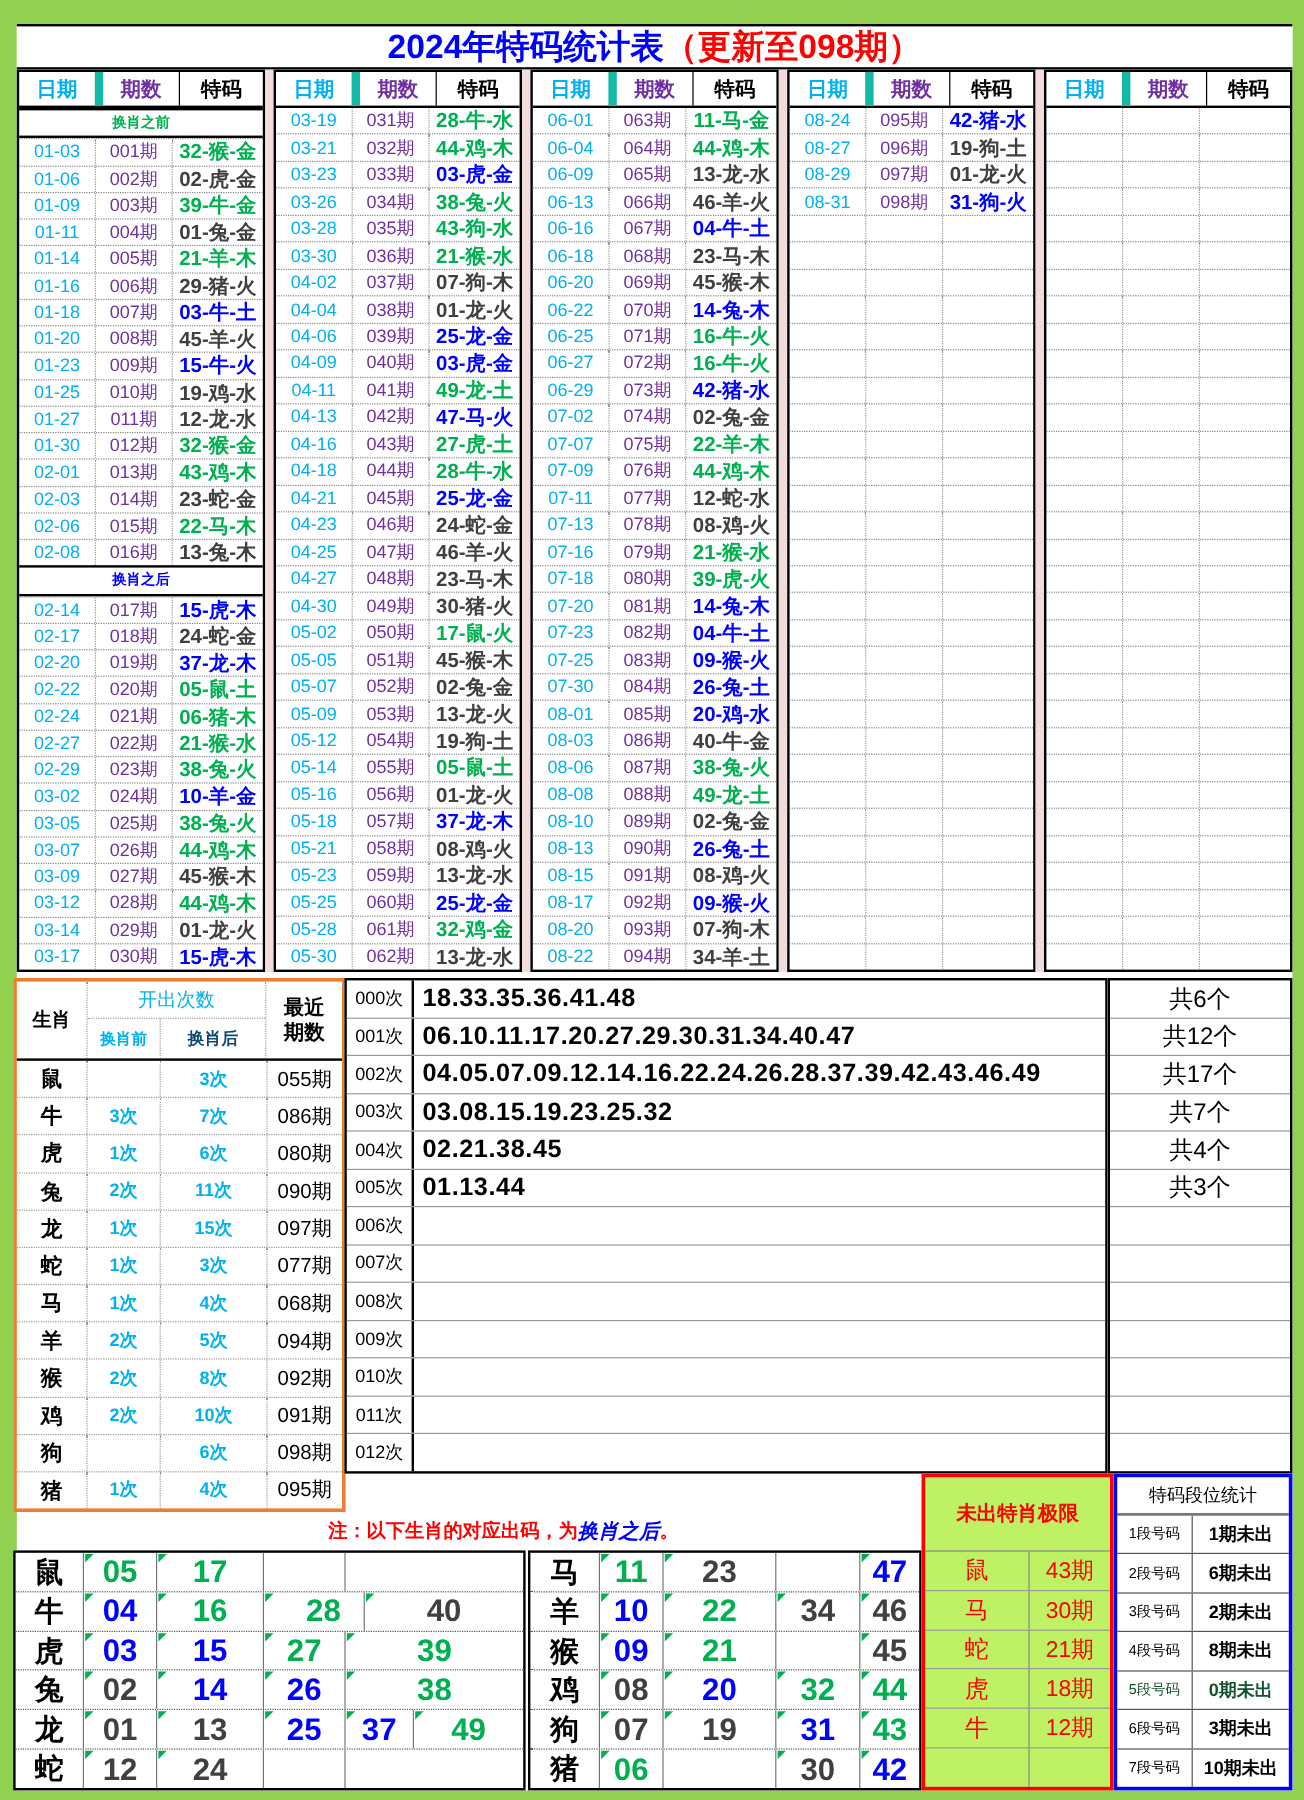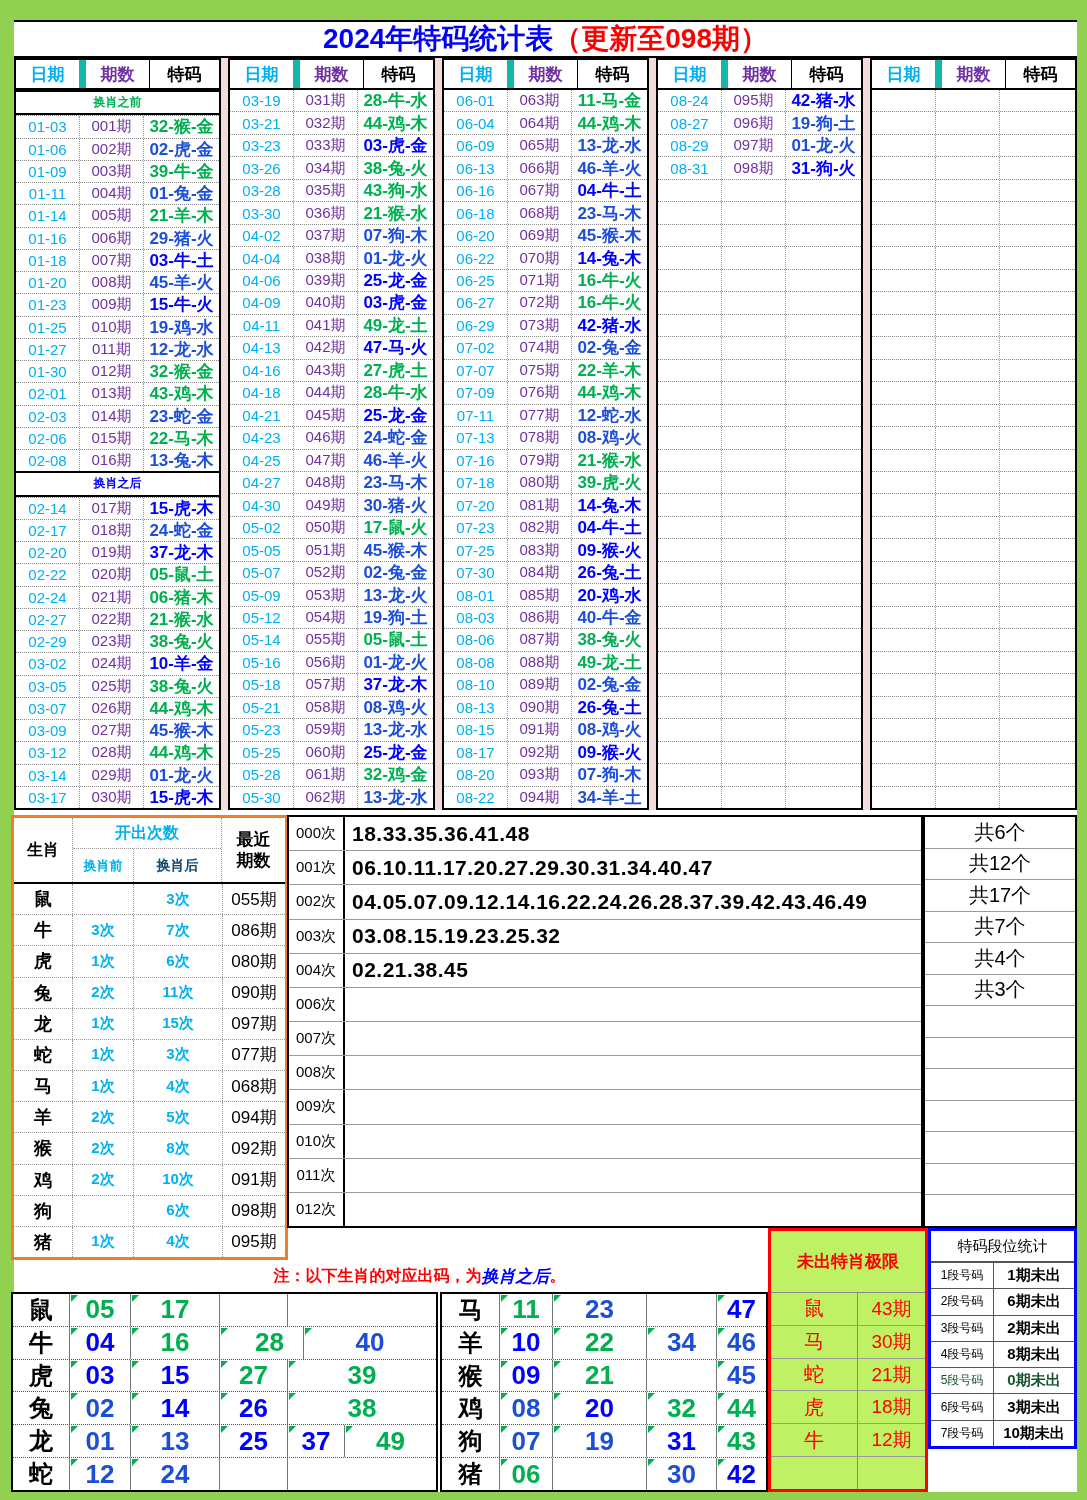--- a/index.html
+++ b/index.html
@@ -26,29 +26,29 @@
   .g-rows{position:absolute;top:30px;bottom:0;left:0;right:0;display:flex;flex-direction:column;}
   .m-row{flex:1;display:flex;border-top:1px dotted #888;min-height:0;}
   .m-row:first-child{border-top:none;}
   .m-row span{display:flex;align-items:center;justify-content:center;overflow:hidden;}
   .m-row .dd{flex:0 0 63px;color:#00b0f0;font-size:15px;}
   .m-row .pp{flex:0 0 63px;color:#7030a0;font-size:15px;border-left:1px dotted #999;}
   .m-row .cc{flex:1;font-weight:bold;font-size:17px;border-left:1px dotted #999;}
   .m-row.section{align-items:center;justify-content:center;font-weight:bold;font-size:12px;
     border-top:2px solid #000;border-bottom:2px solid #000;}
   .c-green{color:#00b050;}
-  .c-red{color:#1d4ed8;}
+  .c-red{color:#404040;}
   .c-blue{color:#0000ff;}
 
   
   .zstats{left:11px;top:815px;width:277px;height:445px;border:3px solid #ed7d31;background:#fff;}
   .z-head{height:64px;display:flex;border-bottom:2px solid #000;}
   .zh-zodiac{width:58px;display:flex;align-items:center;justify-content:center;font-weight:bold;font-size:16px;border-right:1px dotted #999;}
   .zh-mid{width:148px;display:flex;flex-direction:column;}
-  .zh-count{height:30px;display:flex;align-items:center;justify-content:center;color:#00b0f0;font-weight:bold;font-size:16px;border-bottom:1px dotted #999;}
+  .zh-count{height:30px;display:flex;align-items:center;justify-content:center;color:#00b0f0;font-weight:normal;font-size:16px;border-bottom:1px dotted #999;}
   .zh-sub{flex:1;display:flex;}
   .zh-before{width:60px;display:flex;align-items:center;justify-content:center;color:#00b0f0;font-weight:bold;font-size:13px;border-right:1px dotted #999;}
   .zh-after{flex:1;display:flex;align-items:center;justify-content:center;color:#0c4a6e;font-weight:bold;font-size:14px;}
   .zh-recent{flex:1;display:flex;align-items:center;justify-content:center;text-align:center;font-weight:bold;font-size:17px;
     border-left:1px dotted #999;line-height:1.25;padding:0 12px;box-sizing:border-box;}
   .z-rows{display:flex;flex-direction:column;height:calc(100% - 66px);}
   .z-row{flex:1;display:flex;border-top:1px dotted #999;min-height:0;}
   .z-row:first-child{border-top:none;}
   .z-row span{display:flex;align-items:center;justify-content:center;}
   .z-c0{width:58px;font-weight:bold;font-size:18px;border-right:1px dotted #999;}
@@ -86,21 +86,21 @@
 
   
   .red-box{left:768px;top:1228px;width:160px;height:264px;border:3px solid #ff0000;background:#bef264;display:flex;flex-direction:column;}
   .rb-title{height:61px;display:flex;align-items:center;justify-content:center;color:#ff0000;font-weight:bold;font-size:17px;border-bottom:1px solid #888;}
   .rb-row{flex:1;display:flex;border-top:1px solid #999;min-height:0;}
   .rb-row:first-child{border-top:none;}
   .rb-z{width:86px;display:flex;align-items:center;justify-content:center;color:#ff0000;font-size:20px;border-right:1px solid #888;}
   .rb-p{flex:1;display:flex;align-items:center;justify-content:center;color:#ff0000;font-size:19px;}
 
   
-  .blue-box{left:928px;top:1228px;width:149px;height:221px;border:3px solid #0000ff;background:#fff;display:flex;flex-direction:column;}
+  .blue-box{left:928px;top:1228px;width:149px;height:264px;border:3px solid #0000ff;background:#fff;display:flex;flex-direction:column;}
   .bb-title{height:30px;display:flex;align-items:center;justify-content:center;font-size:15px;border-bottom:1px solid #555;}
   .bb-row{flex:1;display:flex;border-top:1px solid #555;min-height:0;color:#000;}
   .bb-row.c-blue2{color:#14532d;}
   .bb-l{width:62px;display:flex;align-items:center;justify-content:center;font-size:12px;border-right:1px solid #555;}
   .bb-v{flex:1;display:flex;align-items:center;justify-content:center;font-size:15px;font-weight:bold;}
 </style>
 </head>
 <body>
 
 <div id="page">
@@ -1058,20 +1058,24 @@
       </div>
       <div class="ct-row">
         <span class="ct-lbl">003次</span>
         <span class="ct-nums">03.08.15.19.23.25.32</span>
       </div>
       <div class="ct-row">
         <span class="ct-lbl">004次</span>
         <span class="ct-nums">02.21.38.45</span>
       </div>
       <div class="ct-row">
+        <span class="ct-lbl">005次</span>
+        <span class="ct-nums">01.13.44</span>
+      </div>
+      <div class="ct-row">
         <span class="ct-lbl">006次</span>
         <span class="ct-nums">&nbsp;</span>
       </div>
       <div class="ct-row">
         <span class="ct-lbl">007次</span>
         <span class="ct-nums">&nbsp;</span>
       </div>
       <div class="ct-row">
         <span class="ct-lbl">008次</span>
         <span class="ct-nums">&nbsp;</span>

